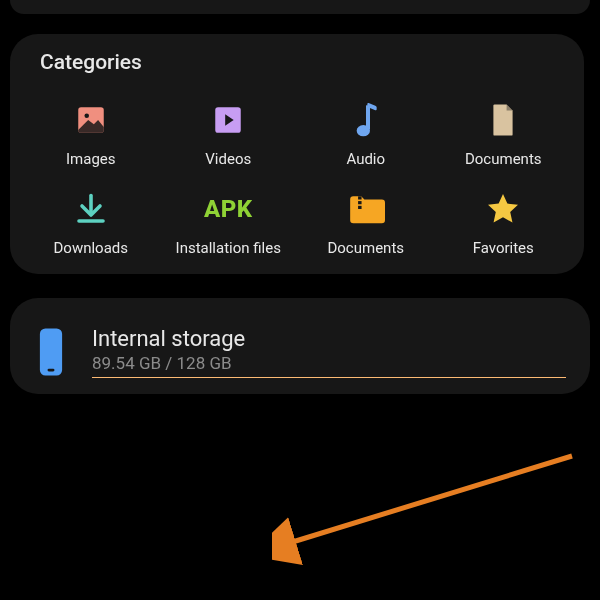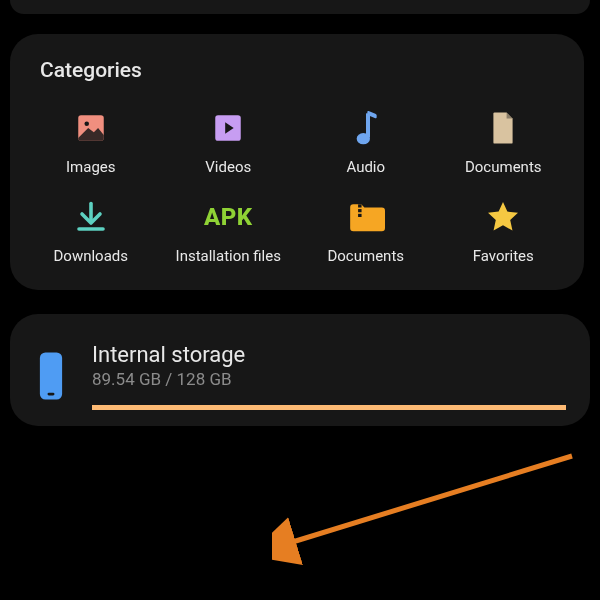--- a/index.html
+++ b/index.html
@@ -15,21 +15,21 @@
       background: #171717;
       border-radius: 28px;
       margin: 0 10px;
       height: 28px;
       margin-top: -14px;
     }
     .card {
       background: #171717;
       border-radius: 28px;
       margin: 20px 16px 0 10px;
-      padding: 24px 12px;
+      padding: 16px 12px;
     }
     .card-title {
       font-size: 21px;
       font-weight: 500;
       color: #e8e8e8;
       padding-left: 18px;
       margin-bottom: 26px;
     }
     .grid {
       display: grid;
@@ -67,22 +67,22 @@
       align-items: center;
       gap: 24px;
     }
     .storage-icon {
       width: 34px;
       height: 50px;
       flex: 0 0 auto;
     }
     .storage-text {
       flex: 1;
-      border-bottom: 5px solid #fdba74;
-      padding-bottom: 16px;
+      border-bottom: 1px solid #fdba74;
+      padding-bottom: 4px;
       min-width: 0;
     }
     .storage-title {
       font-size: 22px;
       font-weight: 400;
       color: #e8e8e8;
     }
     .storage-sub {
       font-size: 17px;
       color: #8b8b8b;

